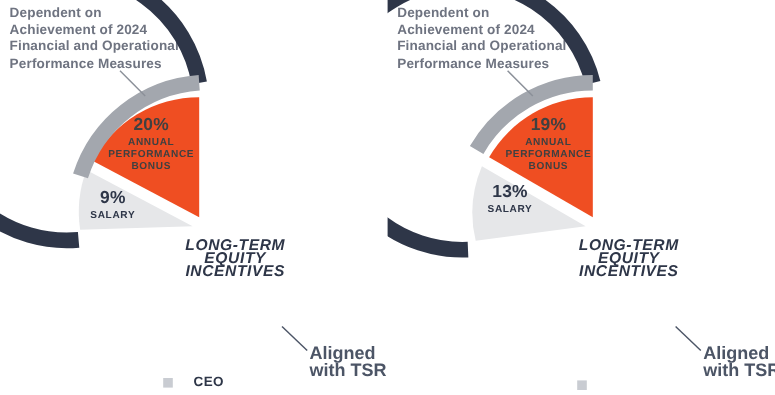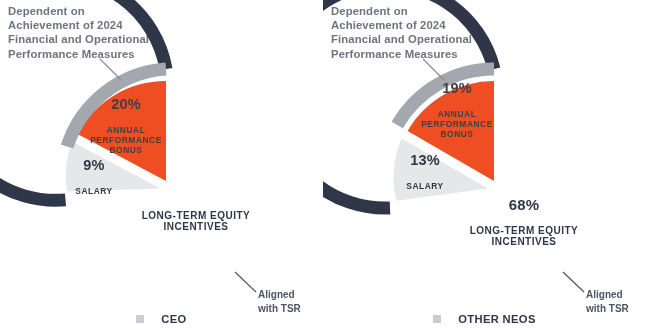--- a/index.html
+++ b/index.html
@@ -40,37 +40,37 @@
     letter-spacing:.2px;
     line-height:15px;
     display:block;
   }
   .lbl .sub{
     font-size:8.4px;
     font-weight:700;
     letter-spacing:.55px;
     line-height:10.2px;
     display:block;
-    margin-top:13px;
+    margin-top:1px;
   }
   .lbl.on-orange{color:#404040;}
   .lbl.on-gray{color:#2E3648;}
   .lbl.on-white{color:#2E3648;}
 
   .lbl.bonus{left:78px;top:97px;width:96px;}
   .lbl.salary{left:60px;top:158px;width:68px;}
   .lbl.lti{left:131px;top:197px;width:130px;}
   .lbl.lti .pct{font-size:15px;}
-  .lbl.lti .sub{font-size:10px;letter-spacing:.5px;line-height:11px;}
+  .lbl.lti .sub{font-size:13px;letter-spacing:.5px;line-height:11px;font-style:italic;}
 
   .tsr{
     position:absolute;
     left:258px;top:288px;
     width:70px;
-    font-size:10px;
+    font-size:15px;
     line-height:14px;
     font-weight:600;
     color:#4C5costa;
     color:#4C5566;
     white-space:pre-line;
   }
 
   .legend{
     position:absolute;
     left:0;bottom:4px;
@@ -163,40 +163,38 @@
         <path d="M 165.0 188.5 L 78.6 138.5 A 100 100 0 0 0 73.4 200.7 Z" fill="#E6E7E9"></path>
 
         <path d="M 171 69 A 112 112 0 1 0 67.0 208.0" fill="none" stroke="#2E3648" stroke-width="13" stroke-linecap="butt"></path>
         <path d="M 171 69 A 112 112 0 0 0 74.2 125.0" fill="none" stroke="#A3A7AE" stroke-width="13" stroke-linecap="butt"></path>
 
         <line x1="100" y1="59" x2="121" y2="80" stroke="#8B9099" stroke-width="1.2"></line>
         <line x1="240" y1="272" x2="261" y2="292" stroke="#4C5566" stroke-width="1.2"></line>
       </g>
     </svg>
 
-    <div class="lbl bonus on-orange" style="left:86px;top:81px;">
+    <div class="lbl bonus on-orange" style="left:86px;top:97px;">
       <span class="pct">19%</span>
       <span class="sub">ANNUAL
 PERFORMANCE
 BONUS</span>
     </div>
 
     <div class="lbl salary on-gray" style="left:68px;top:153px;">
       <span class="pct">13%</span>
       <span class="sub">SALARY</span>
     </div>
 
     <div class="lbl lti on-white" style="left:136px;top:197px;">
-      <span class="pct">68%</span>
       <span class="sub">LONG-TERM
 EQUITY INCENTIVES</span>
     </div>
 
     <div class="tsr" style="left:263px;">Aligned
 with TSR</div>
 
     <div class="legend">
       <span class="swatch"></span>
-      <span class="lgtext">OTHER NEOS</span>
     </div>
   </div>
 
 </div>
 
 </body></html>

